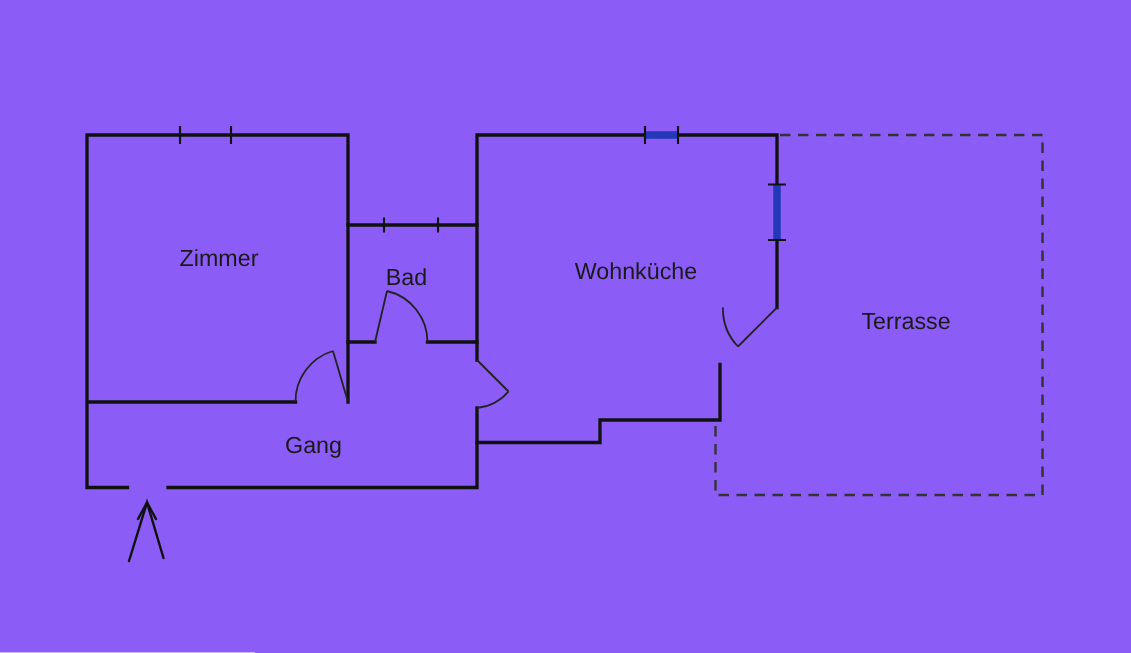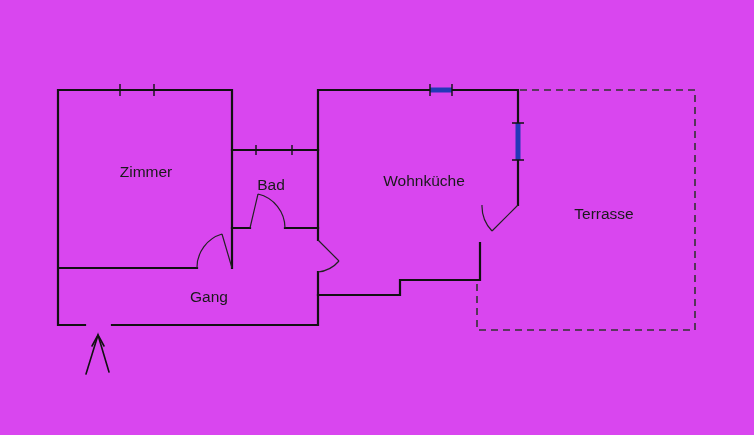--- a/index.html
+++ b/index.html
@@ -5,21 +5,21 @@
   html, body {
     margin: 0;
     padding: 0;
     background: #ffffff;
     font-family: "Liberation Sans", sans-serif;
   }
   .canvas {
     position: relative;
     width: 754px;
     height: 435px;
-    background: #d946ef;
+    background: #8b5cf6;
     overflow: hidden;
   }
   svg { display: block; }
   .wall {
     fill: none;
     stroke: #111111;
     stroke-width: 2.2;
     stroke-linecap: square;
   }
   .door {

